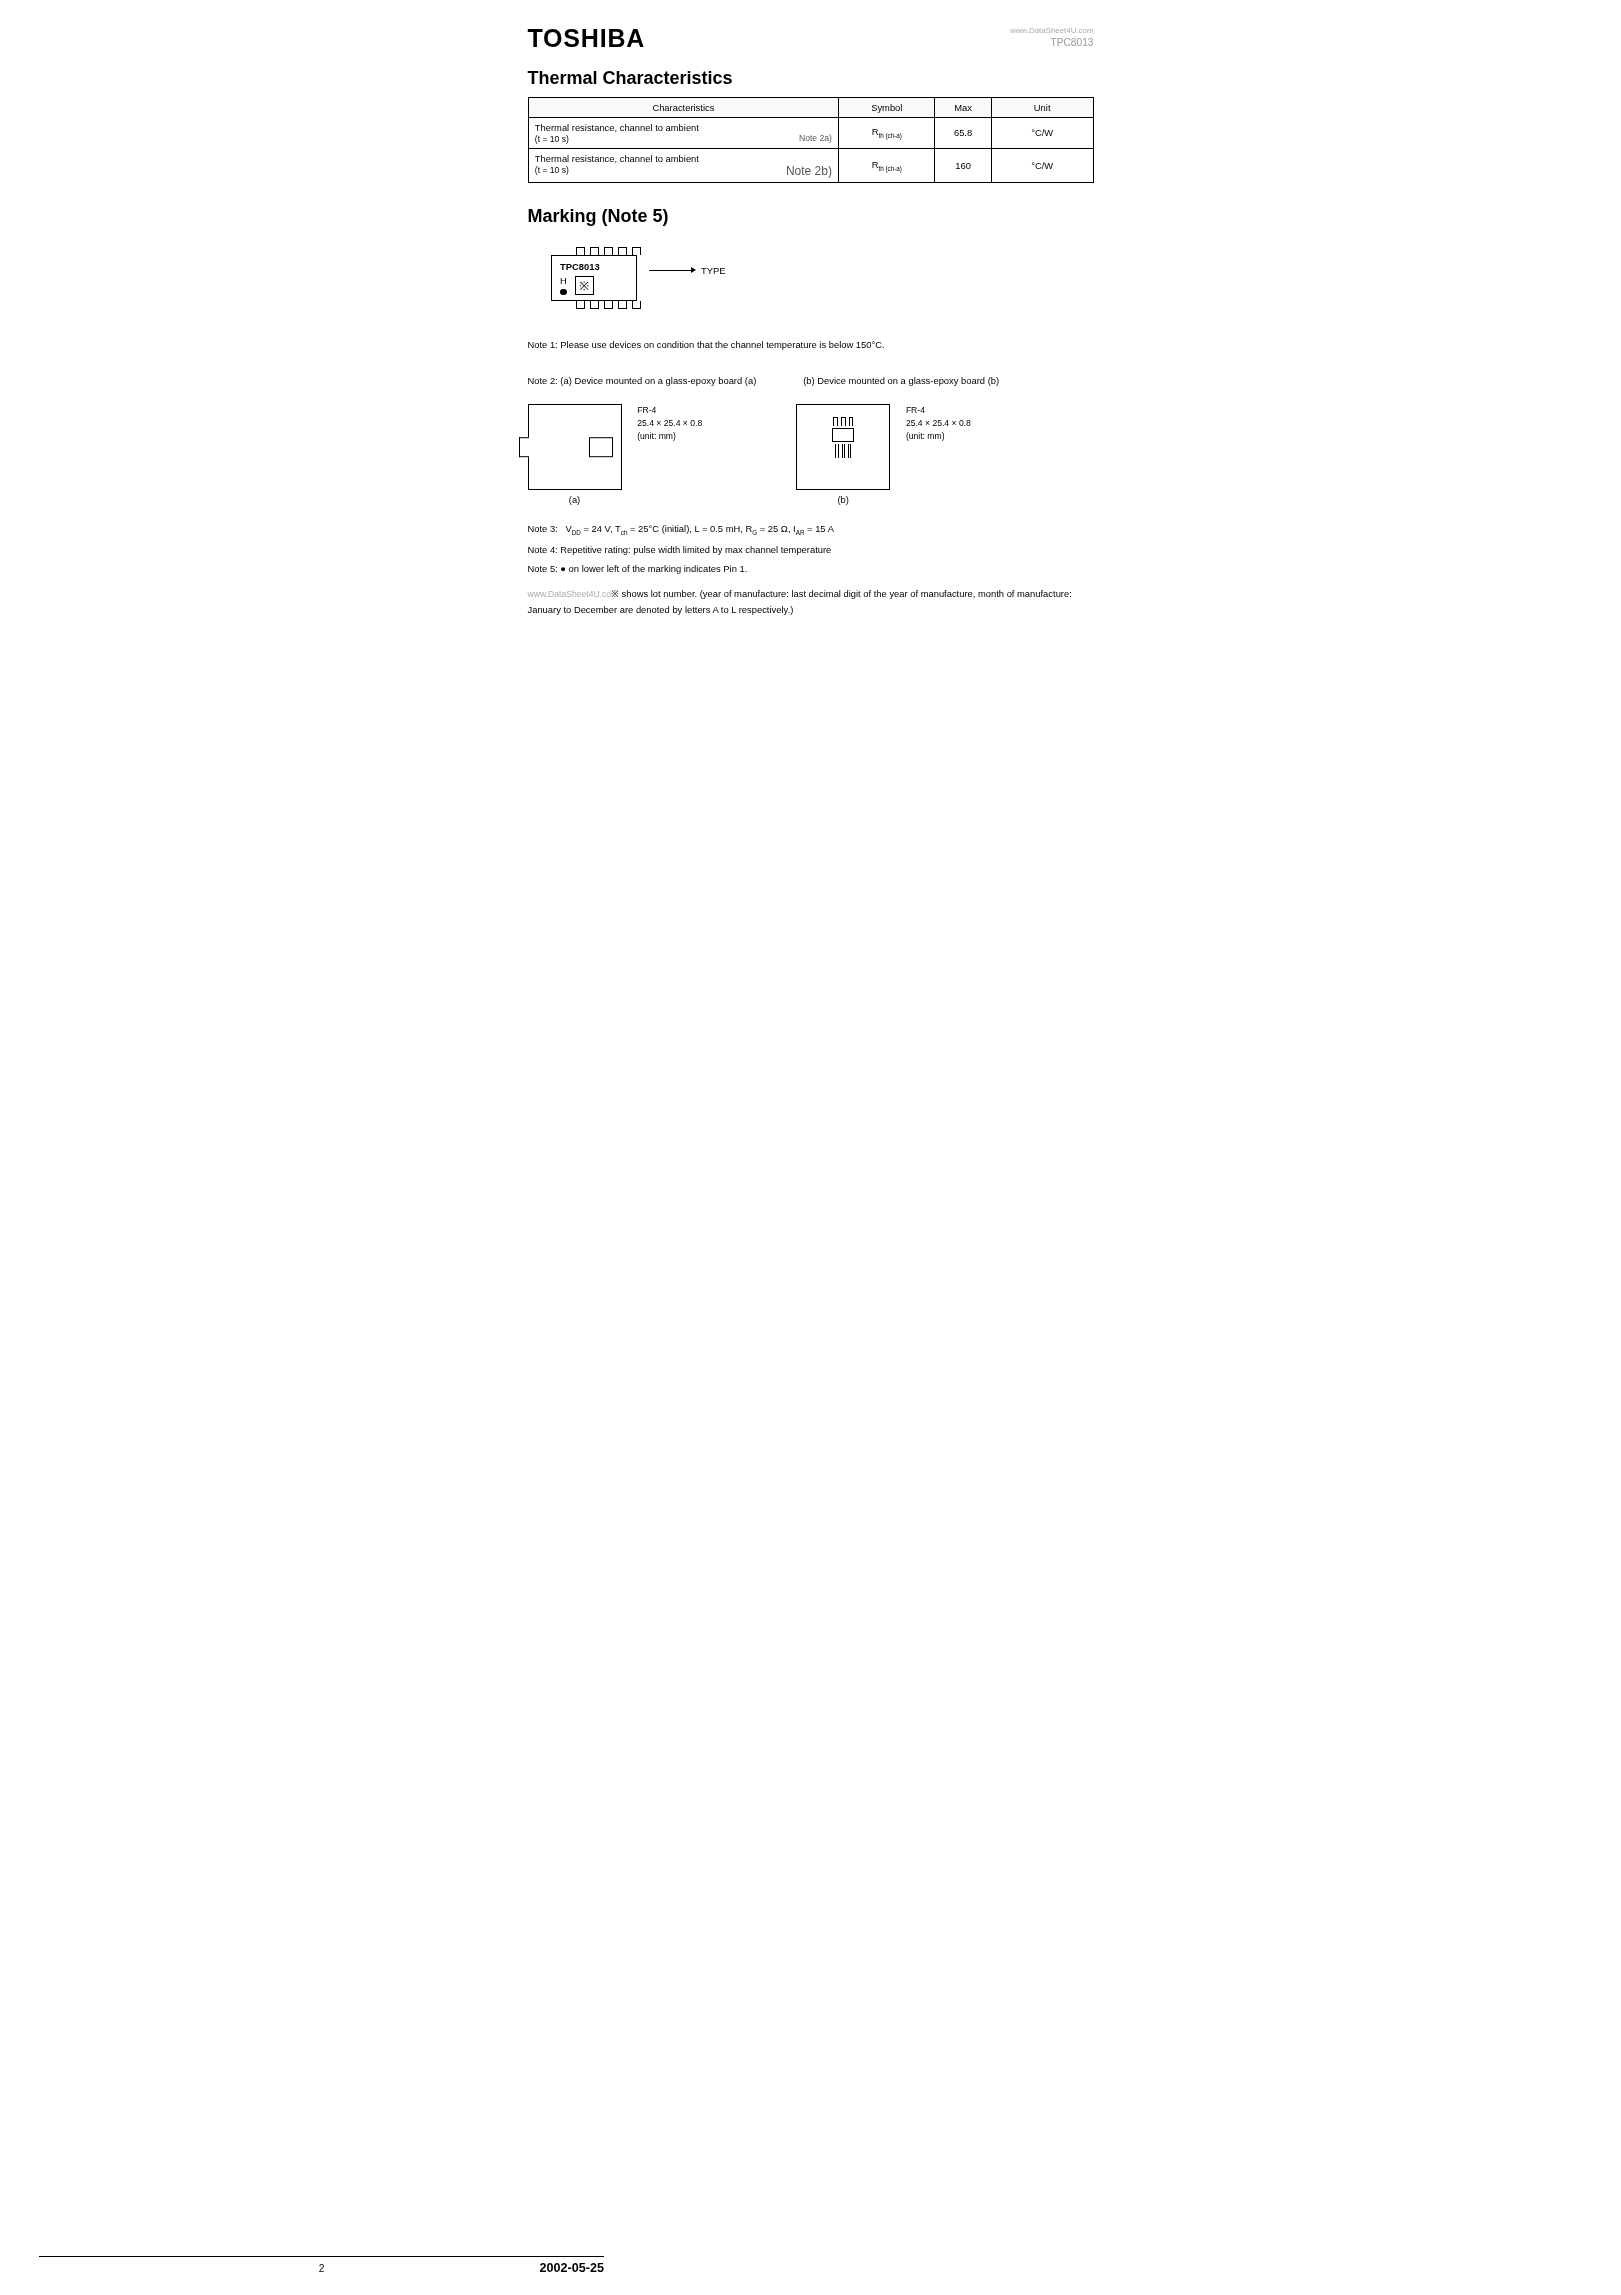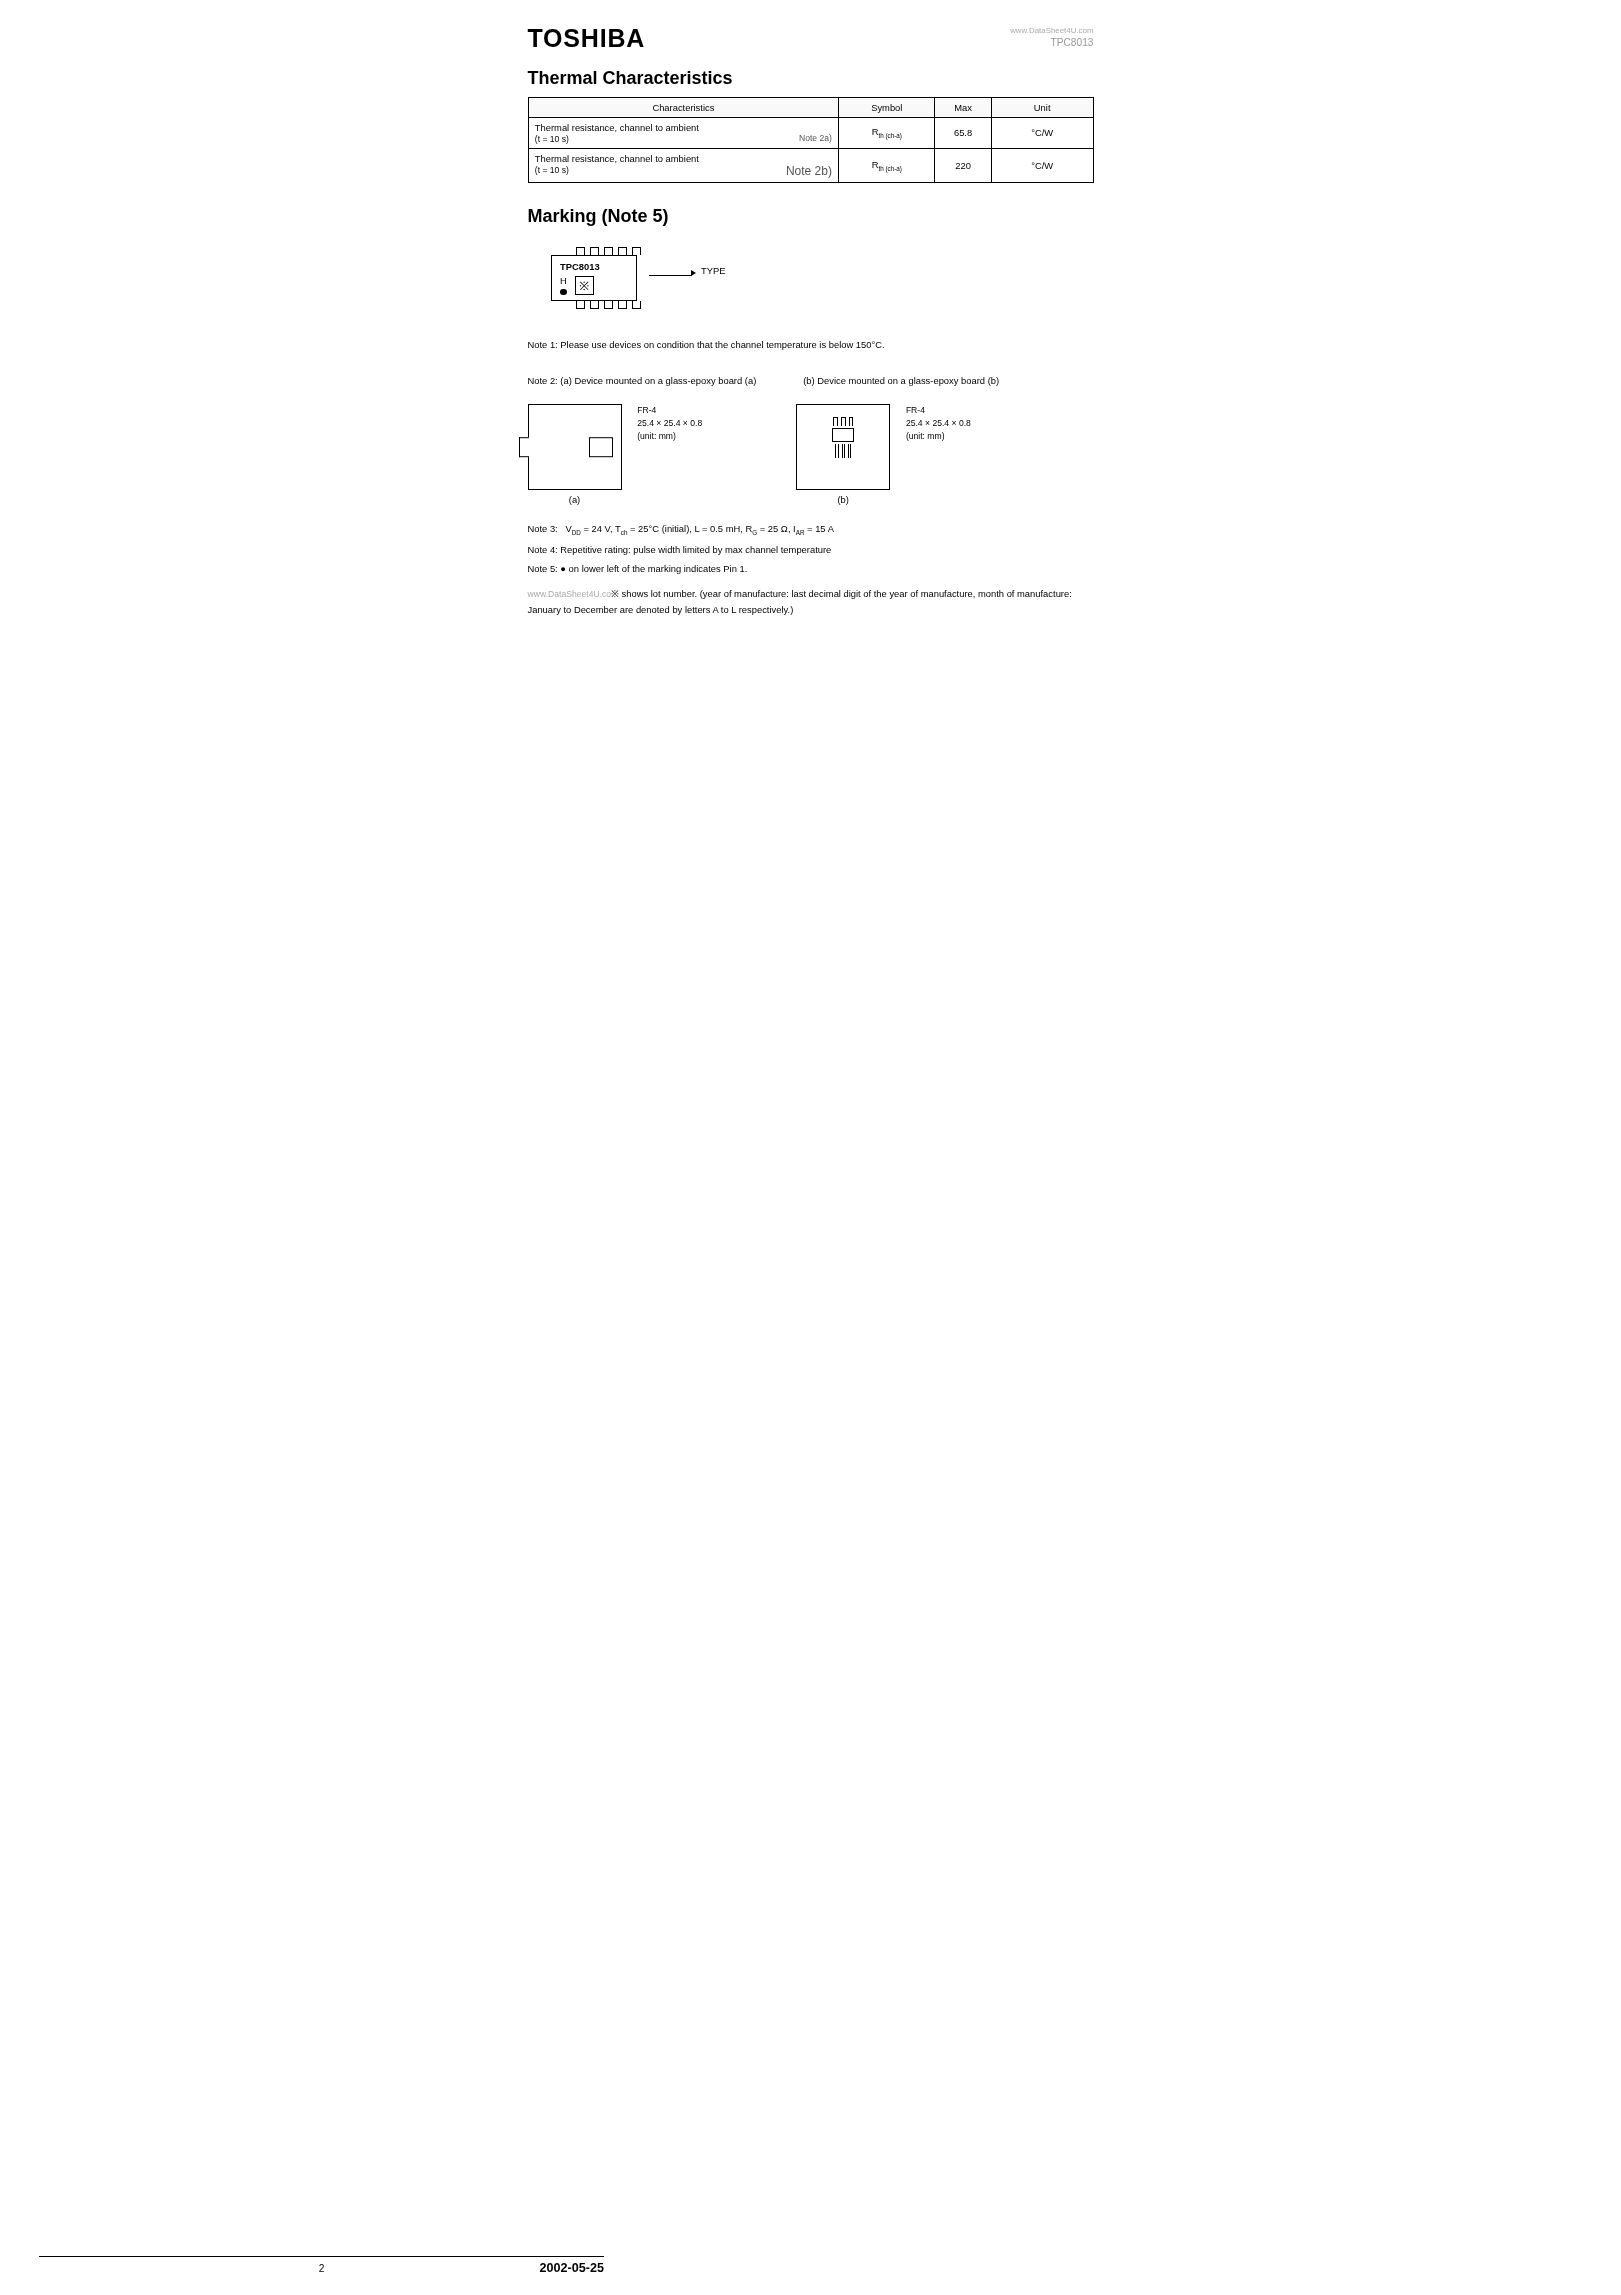--- a/index.html
+++ b/index.html
@@ -216,21 +216,21 @@
         <td class="max-col">65.8</td>
         <td class="unit-col">°C/W</td>
       </tr>
       <tr>
         <td class="char-col">
           Thermal resistance, channel to ambient<br>
           <span class="sub-text">(t = 10 s)</span>
           <span class="note-text" style="font-size:12px;color:#555;">Note 2b)</span>
         </td>
         <td class="symbol-col">R<sub>th (ch-a)</sub></td>
-        <td class="max-col">220</td>
+        <td class="max-col">160</td>
         <td class="unit-col">°C/W</td>
       </tr>
     </tbody>
   </table>
 </div>
 
 <div class="marking-section">
   <div class="section-title">Marking (Note 5)</div>
 
   
@@ -253,21 +253,21 @@
 
         <div style="display:flex;align-items:center;gap:7.9px;">
           <div style="display:flex;flex-direction:column;align-items:center;gap:2.4px;">
             <span style="font-size:9.4px;">H</span>
             <div style="width:6.3px;height:6.3px;background:#000;border-radius:50%;"></div>
           </div>
           <div style="width:19px;height:19px;border:1.2px solid #000;display:flex;align-items:center;justify-content:center;font-size:11.8px;">※</div>
         </div>
       </div>
 
-      <div style="display:flex;align-items:flex-end;position:absolute;left:98px;top:9.4px;">
+      <div style="display:flex;align-items:center;position:absolute;left:98px;top:9.4px;">
         <div style="width:43px;height:1.2px;background:#000;"></div>
         <div style="width:0;height:0;border-top:3.9px solid transparent;border-bottom:3.9px solid transparent;border-right:5.5px solid #000;margin-right:0;margin-left:-0.8px;transform:scaleX(-1);"></div>
         <span style="margin-left:4.7px;font-size:9.4px;">TYPE</span>
       </div>
     </div>
     
     <div style="display:flex; gap:5.5px; margin-left:25px; margin-top:0;">
       <div style="width:8.6px;height:8.6px;border:1.2px solid #000;border-top:none;"></div>
       <div style="width:8.6px;height:8.6px;border:1.2px solid #000;border-top:none;"></div>
       <div style="width:8.6px;height:8.6px;border:1.2px solid #000;border-top:none;"></div>

